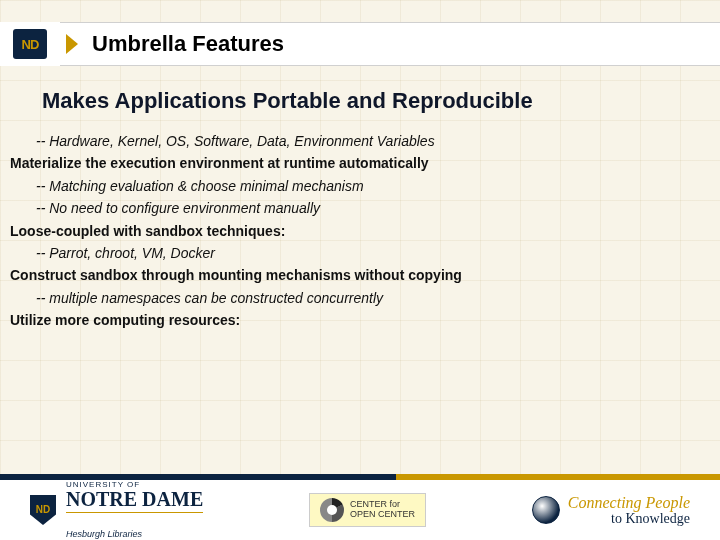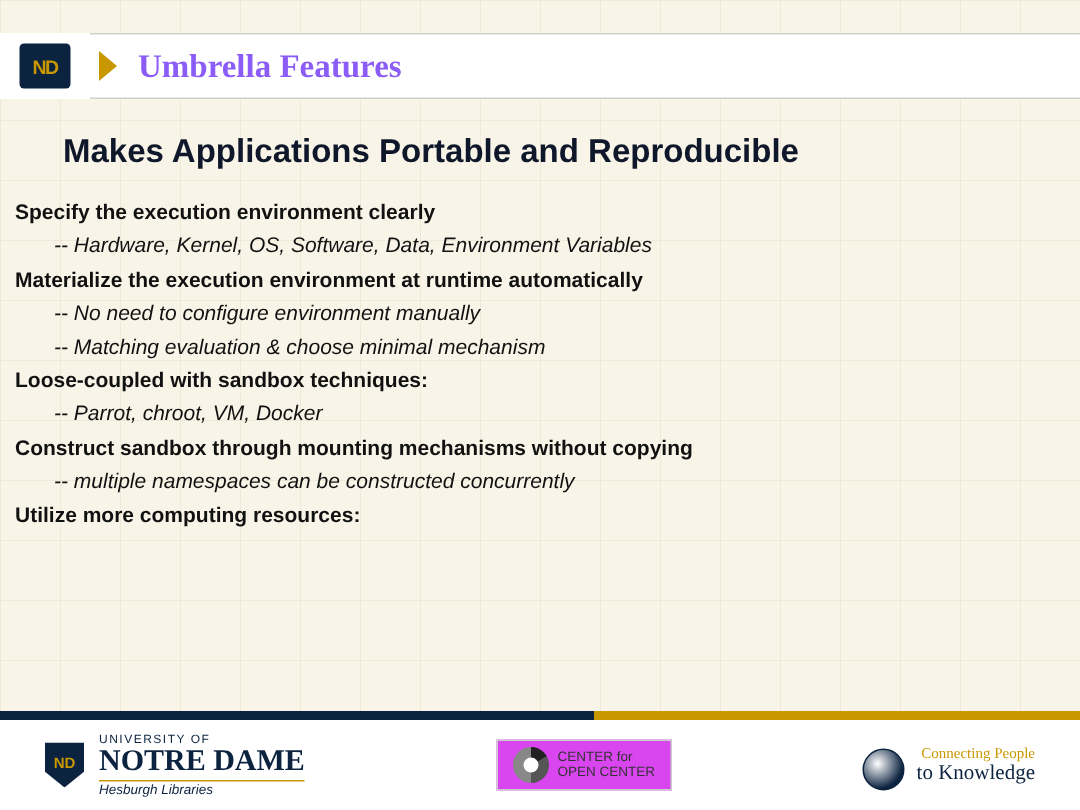--- a/index.html
+++ b/index.html
@@ -59,22 +59,21 @@
     width: 0; height: 0;
     border-top: 10px solid transparent;
     border-bottom: 10px solid transparent;
     border-left: 12px solid #c99700;
     margin-left: 6px;
     margin-right: 14px;
   }
   .title-text {
     font-size: 22px;
     font-weight: bold;
-    color: #8b5cf6;
-    font-family: Liberation Serif, serif;
+    color: #000000;
   }
   .subtitle {
     position: absolute;
     top: 88px;
     left: 42px;
     font-size: 22px;
     font-weight: bold;
     color: #0f172a;
     text-align: right;
   }
@@ -116,68 +115,67 @@
   .shield {
     width: 26px; height: 30px;
     background: #0c2340;
     clip-path: polygon(0 0, 100% 0, 100% 65%, 50% 100%, 0 65%);
     display: flex; align-items: center; justify-content: center;
     color: #c99700; font-size: 10px; font-weight: bold;
   }
   .nd-text { line-height: 1.05; }
   .nd-text .l1 { font-size: 8px; letter-spacing: 1px; }
   .nd-text .l2 { font-family: Georgia, serif; font-size: 20px; font-weight: bold; }
-  .nd-text .l3 { font-size: 9px; font-style: italic; border-top: 1px solid #c99700; margin-top: 2px; padding-top: 1px; }
+  .nd-text .l3 { font-size: 9px; font-style: italic; border-top: 1px solid #c99700; margin-top: 2px; padding-top: 17px; }
   .cos {
     display: flex; align-items: center; gap: 6px;
-    border: 1px solid #ccc; padding: 4px 10px; background: #d946ef;
+    border: 1px solid #ccc; padding: 4px 10px; background: #fef9c3;
     font-size: 9px; color: #333; line-height: 1.1;
   }
   .cos-logo {
     width: 24px; height: 24px; border-radius: 50%;
     background: conic-gradient(#222 0 60deg, #555 60deg 180deg, #888 180deg 360deg);
     position: relative;
   }
   .cos-logo::after {
     content: ""; position: absolute; inset: 7px; background: #fff; border-radius: 50%;
   }
   .connect {
     text-align: right; font-family: Georgia, serif; color: #0c2340;
     line-height: 1.1; position: relative; padding-left: 36px;
   }
   .connect .globe {
     position: absolute; left: 0; top: 2px;
     width: 28px; height: 28px; border-radius: 50%;
     background: radial-gradient(circle at 35% 35%, #fff, #0c2340 70%);
     border: 1px solid #0c2340;
   }
-  .connect .l1 { font-size: 10px; color: #c99700; }
+  .connect .l1 { font-style: italic; font-size: 16px; color: #c99700; }
   .connect .l2 { font-size: 14px; }
 </style>
 </head>
 <body>
 
 <div class="grid-bg"></div>
 
 <div class="title-bar">
   <div class="logo-box">
     <div class="nd-mono">ND</div>
   </div>
   <div class="chev"></div>
   <div class="title-text">Umbrella Features</div>
 </div>
 
 <div class="subtitle">Makes  Applications Portable and Reproducible</div>
 
 <div class="body" id="body-container">
-    <div class="hd">Specify the execution environment clearly</div>
     <div class="pt">-- Hardware, Kernel, OS, Software, Data, Environment Variables</div>
     <div class="hd">Materialize the execution environment at runtime automatically</div>
+    <div class="pt">-- Matching evaluation &amp; choose minimal mechanism</div>
     <div class="pt">-- No need to configure environment manually</div>
-    <div class="pt">-- Matching evaluation &amp; choose minimal mechanism</div>
     <div class="hd">Loose-coupled with sandbox techniques:</div>
     <div class="pt">-- Parrot, chroot, VM, Docker</div>
     <div class="hd">Construct sandbox through mounting mechanisms without copying</div>
     <div class="pt">-- multiple namespaces can be constructed concurrently</div>
     <div class="hd">Utilize more computing resources:</div>
   </div>
 
 <div class="footer-band"></div>
 
 <div class="footer">

